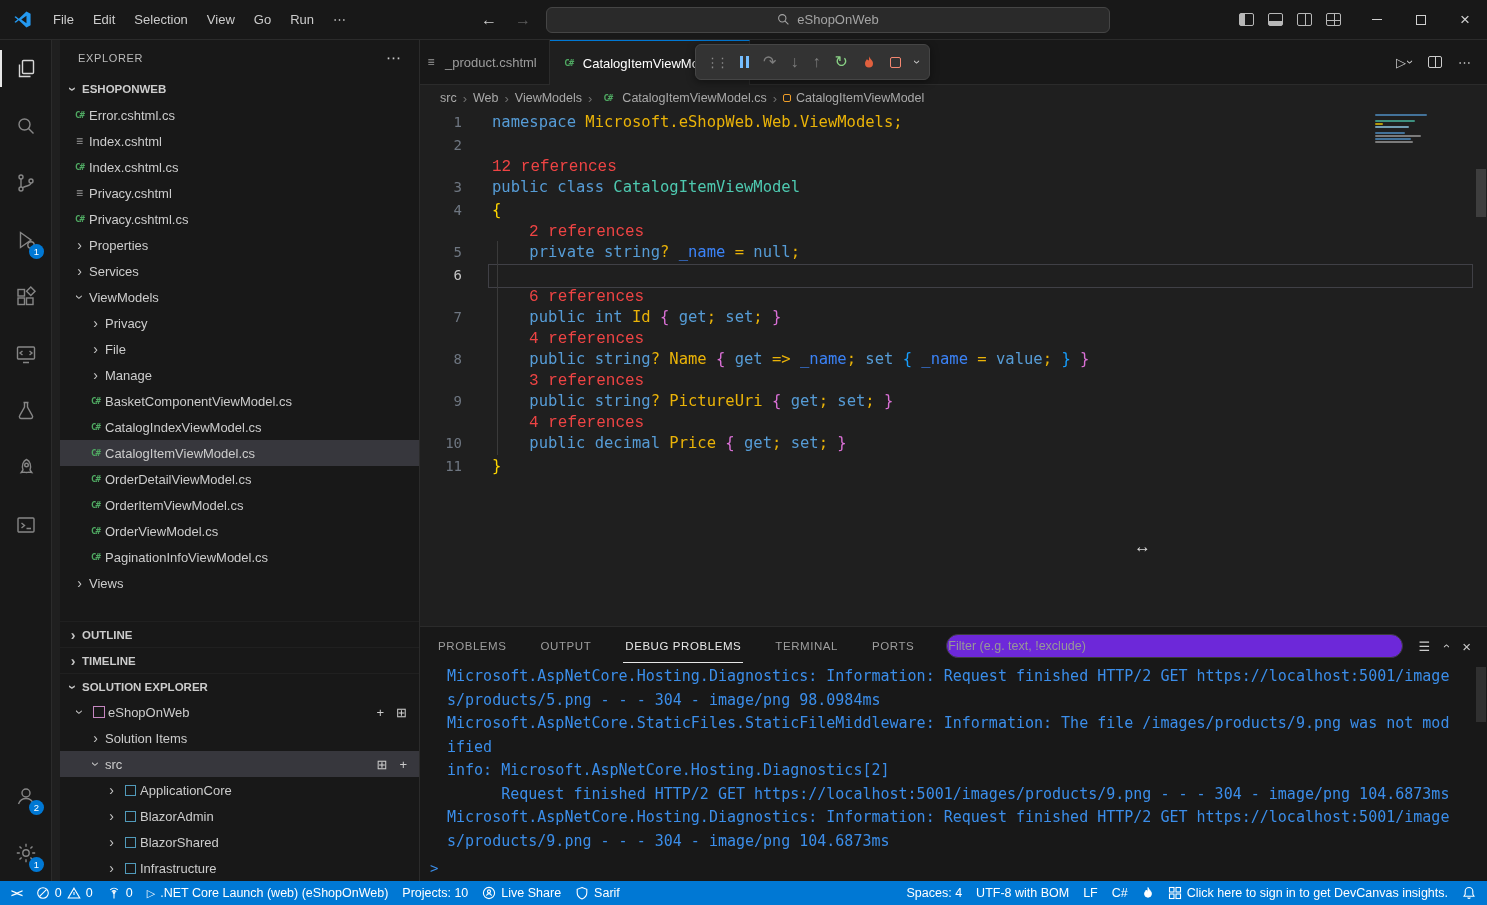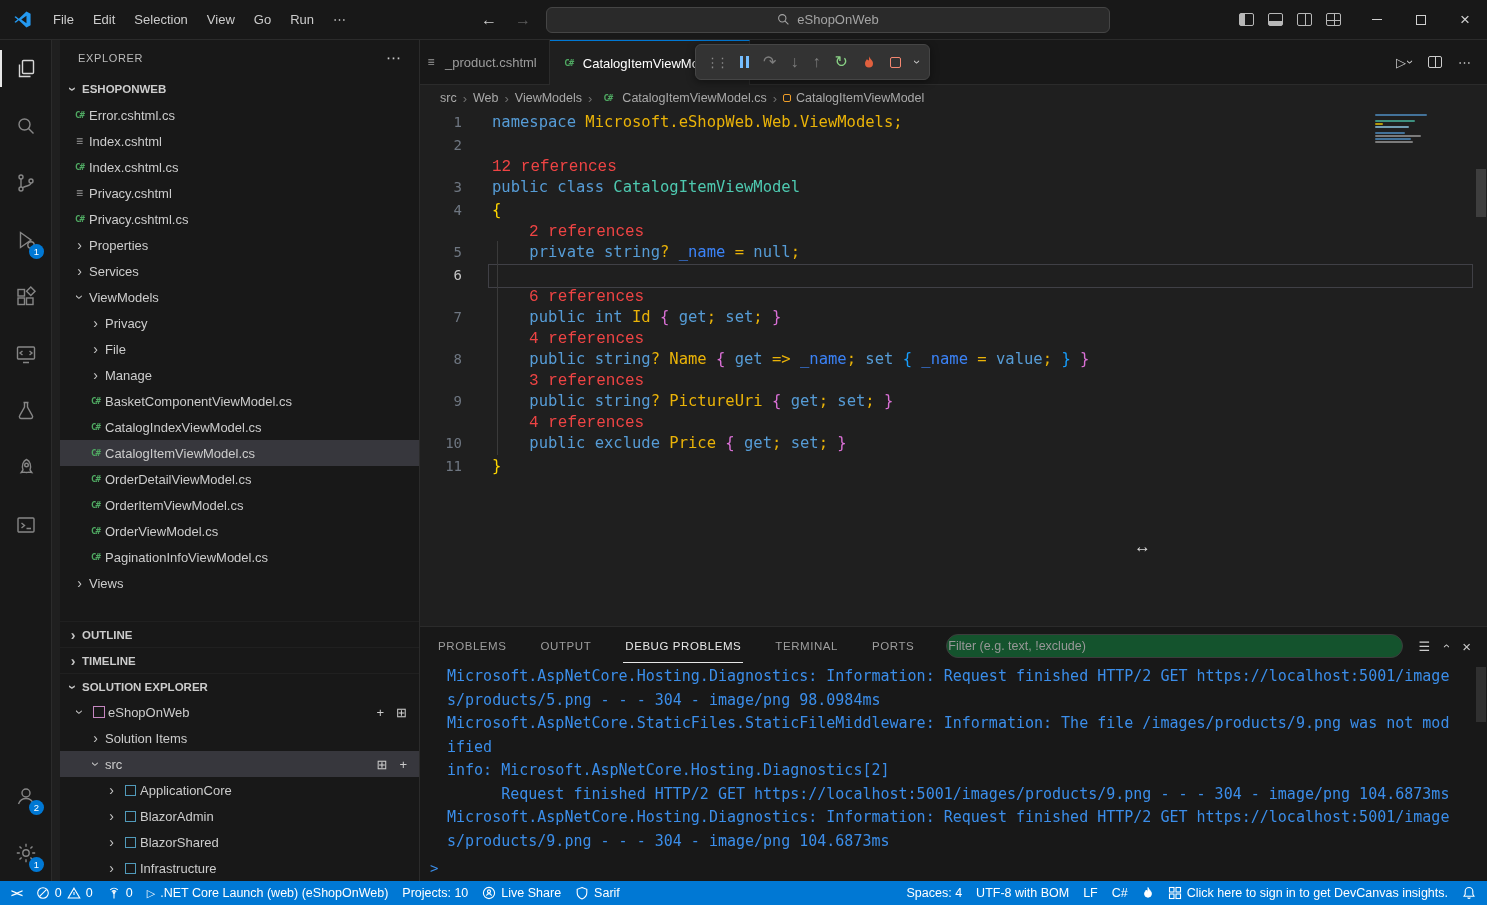--- a/index.html
+++ b/index.html
@@ -104,21 +104,21 @@
   .minimap{position:absolute;right:54px;top:3px;width:58px;height:32px}
   .mm-line{height:2px;margin-bottom:1px;border-radius:1px}
   .vscroll{position:absolute;right:1px;top:58px;width:10px;height:48px;background:rgba(121,121,121,.35)}
   .mouse-cursor{position:absolute;left:722px;top:426px;color:#d6d6d6;font-size:17px}
 
   
   .panel{height:255px;flex:none;background:#181818;border-top:1px solid #2b2b2b;display:flex;flex-direction:column;position:relative}
   .panel-header{height:38px;display:flex;align-items:center;padding:0 16px 0 24px;flex:none}
   .ptab{font-size:11.5px;letter-spacing:.05em;color:#9d9d9d;padding:10px 2px;margin-right:30px;white-space:nowrap}
   .ptab.active{color:#e7e7e7;border-bottom:1px solid #e7e7e7}
-  .filter-input{margin-left:auto;width:470px;height:24px;background:#14532d;border:1px solid #3c3c3c;border-radius:12px;
+  .filter-input{margin-left:auto;width:470px;height:24px;background:#6d28d9;border:1px solid #3c3c3c;border-radius:12px;
     color:#cccccc;font-size:12.5px;padding:0 1px;font-family:"Liberation Sans",sans-serif}
   .filter-input::placeholder{color:#989898}
   .panel-actions{display:flex;align-items:center;gap:14px;margin-left:16px;color:#cccccc}
   .icon-listflat{font-size:13px}
   .console{flex:1;overflow:hidden;padding-left:35px;font-family:"DejaVu Sans Mono",monospace;font-size:15px;
     line-height:23.5px;color:#3b8eea;white-space:pre}
   .console-input{height:26px;display:flex;align-items:center;padding-left:18px;color:#3b8eea;
     font-family:"DejaVu Sans Mono",monospace;font-size:14px}
   .panel-scroll{position:absolute;right:1px;top:40px;width:10px;height:55px;background:rgba(121,121,121,.25)}
 
@@ -472,21 +472,21 @@
         <div class="lens ind1">2 references</div>
         <div class="cl"><span class="ln">5</span><span class="lc"><span class="tk-txt">    </span><span class="tk-kw">private </span><span class="tk-kw">string</span><span class="tk-txt">? </span><span class="tk-var">_name</span><span class="tk-txt"> = </span><span class="tk-kw">null</span><span class="tk-txt">;</span></span></div>
         <div class="cl current"><span class="ln">6</span><span class="lc"></span></div>
         <div class="lens ind1">6 references</div>
         <div class="cl"><span class="ln">7</span><span class="lc"><span class="tk-txt">    </span><span class="tk-kw">public </span><span class="tk-kw">int </span><span class="tk-txt">Id </span><span class="tk-b2">{ </span><span class="tk-kw">get</span><span class="tk-txt">; </span><span class="tk-kw">set</span><span class="tk-txt">; </span><span class="tk-b2">}</span></span></div>
         <div class="lens ind1">4 references</div>
         <div class="cl"><span class="ln">8</span><span class="lc"><span class="tk-txt">    </span><span class="tk-kw">public </span><span class="tk-kw">string</span><span class="tk-txt">? </span><span class="tk-txt">Name </span><span class="tk-b2">{ </span><span class="tk-kw">get</span><span class="tk-txt"> =&gt; </span><span class="tk-var">_name</span><span class="tk-txt">; </span><span class="tk-kw">set</span><span class="tk-txt"> </span><span class="tk-b3">{ </span><span class="tk-var">_name</span><span class="tk-txt"> = </span><span class="tk-kw">value</span><span class="tk-txt">; </span><span class="tk-b3">} </span><span class="tk-b2">}</span></span></div>
         <div class="lens ind1">3 references</div>
         <div class="cl"><span class="ln">9</span><span class="lc"><span class="tk-txt">    </span><span class="tk-kw">public </span><span class="tk-kw">string</span><span class="tk-txt">? </span><span class="tk-txt">PictureUri </span><span class="tk-b2">{ </span><span class="tk-kw">get</span><span class="tk-txt">; </span><span class="tk-kw">set</span><span class="tk-txt">; </span><span class="tk-b2">}</span></span></div>
         <div class="lens ind1">4 references</div>
-        <div class="cl"><span class="ln">10</span><span class="lc"><span class="tk-txt">    </span><span class="tk-kw">public </span><span class="tk-kw">exclude </span><span class="tk-txt">Price </span><span class="tk-b2">{ </span><span class="tk-kw">get</span><span class="tk-txt">; </span><span class="tk-kw">set</span><span class="tk-txt">; </span><span class="tk-b2">}</span></span></div>
+        <div class="cl"><span class="ln">10</span><span class="lc"><span class="tk-txt">    </span><span class="tk-kw">public </span><span class="tk-kw">decimal </span><span class="tk-txt">Price </span><span class="tk-b2">{ </span><span class="tk-kw">get</span><span class="tk-txt">; </span><span class="tk-kw">set</span><span class="tk-txt">; </span><span class="tk-b2">}</span></span></div>
         <div class="cl"><span class="ln">11</span><span class="lc"><span class="tk-b1">}</span></span></div>
       </div>
     <div class="indent-guide"></div>
     <div class="minimap">
       <div class="mm-line" style="width:52px;background:#569cd6aa"></div>
       <div class="mm-line" style="width:0"></div>
       <div class="mm-line" style="width:40px;background:#4ec9b0aa"></div>
       <div class="mm-line" style="width:8px;background:#ffd700aa"></div>
       <div class="mm-line" style="width:34px;background:#9cdcfeaa"></div>
       <div class="mm-line" style="width:0"></div>

